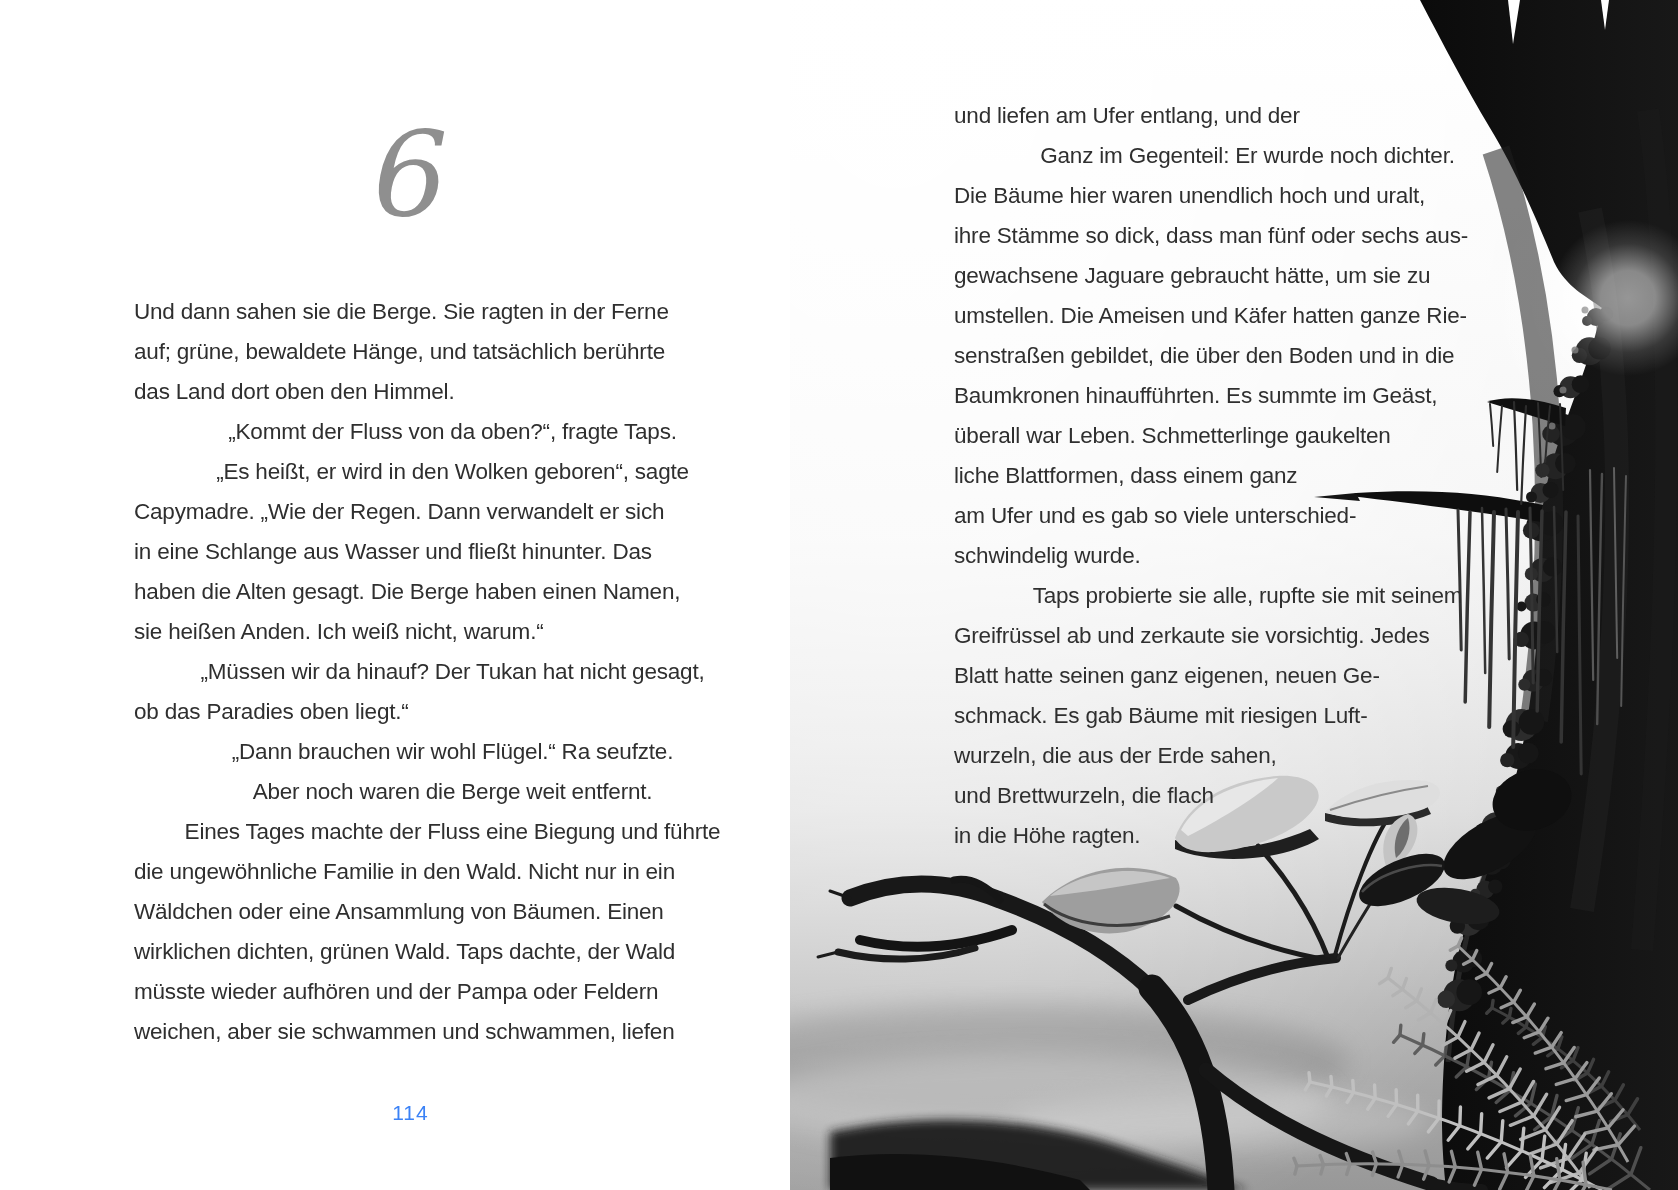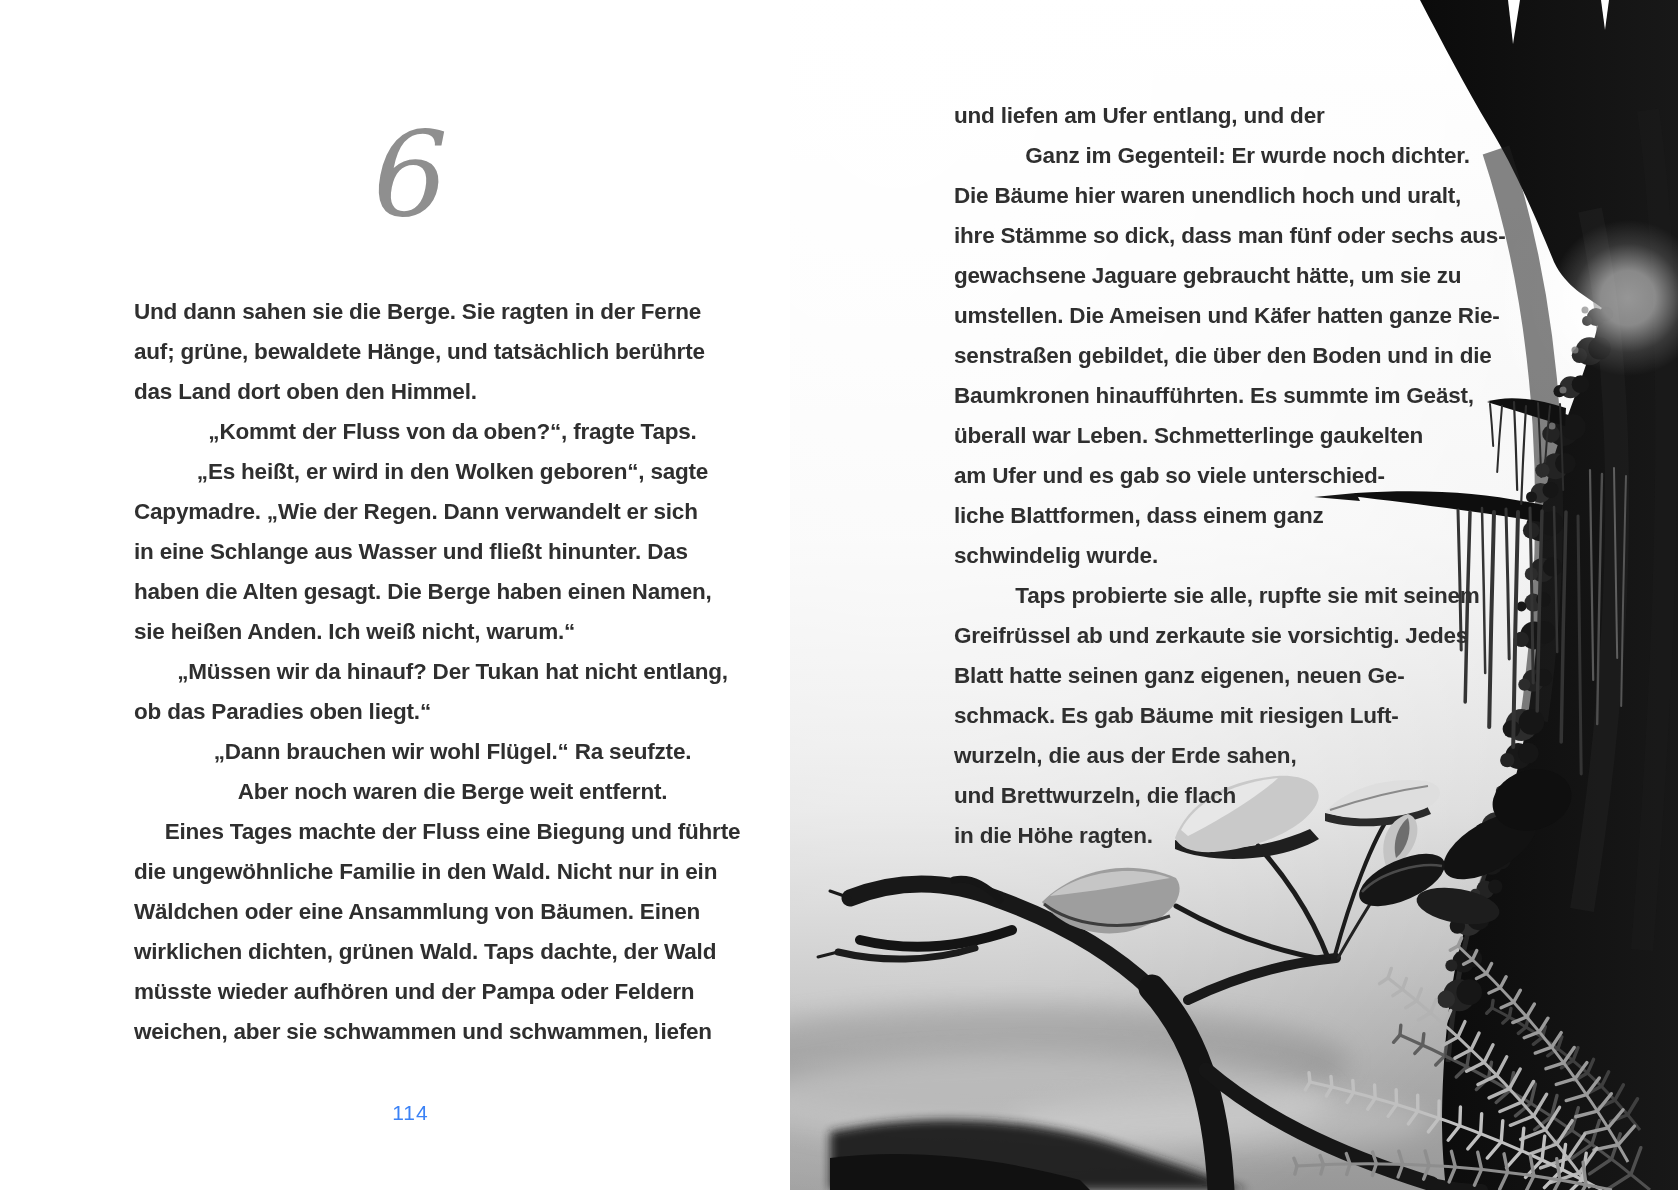--- a/index.html
+++ b/index.html
@@ -19,21 +19,21 @@
     font-size:118px;line-height:140px;
     color:#8f8f8f;
   }
   .textblock{
     position:absolute;
     font-size:22.5px;line-height:40px;letter-spacing:-0.2px;
     color:#2f2f2f;
   }
   #left-text{left:134px;top:292px;width:610px;}
   #right-text{left:954px;top:96px;width:560px;z-index:5;}
-  .ln{white-space:nowrap;height:40px;font-weight:bold;}
+  .ln{white-space:nowrap;height:40px;}
   .ind{padding-left:27px;text-align:center;}
   .pagenum{
     position:absolute;left:118px;top:1100px;width:585px;
     text-align:center;font-size:21px;line-height:26px;
     color:#3b82f6;letter-spacing:1px;
   }
   #illu{position:absolute;left:790px;top:0;z-index:1;}
 </style>
 </head>
 <body>
@@ -436,21 +436,21 @@
   <div class="textblock" id="left-text">
     <div class="ln">Und dann sahen sie die Berge. Sie ragten in der Ferne</div>
     <div class="ln">auf; grüne, bewaldete Hänge, und tatsächlich berührte</div>
     <div class="ln">das Land dort oben den Himmel.</div>
     <div class="ln ind">„Kommt der Fluss von da oben?“, fragte Taps.</div>
     <div class="ln ind">„Es heißt, er wird in den Wolken geboren“, sagte</div>
     <div class="ln">Capymadre. „Wie der Regen. Dann verwandelt er sich</div>
     <div class="ln">in eine Schlange aus Wasser und fließt hinunter. Das</div>
     <div class="ln">haben die Alten gesagt. Die Berge haben einen Namen,</div>
     <div class="ln">sie heißen Anden. Ich weiß nicht, warum.“</div>
-    <div class="ln ind">„Müssen wir da hinauf? Der Tukan hat nicht entlang,</div>
+    <div class="ln ind">„Müssen wir da hinauf? Der Tukan hat nicht gesagt,</div>
     <div class="ln">ob das Paradies oben liegt.“</div>
     <div class="ln ind">„Dann brauchen wir wohl Flügel.“ Ra seufzte.</div>
     <div class="ln ind">Aber noch waren die Berge weit entfernt.</div>
     <div class="ln ind">Eines Tages machte der Fluss eine Biegung und führte</div>
     <div class="ln">die ungewöhnliche Familie in den Wald. Nicht nur in ein</div>
     <div class="ln">Wäldchen oder eine Ansammlung von Bäumen. Einen</div>
     <div class="ln">wirklichen dichten, grünen Wald. Taps dachte, der Wald</div>
     <div class="ln">müsste wieder aufhören und der Pampa oder Feldern</div>
     <div class="ln">weichen, aber sie schwammen und schwammen, liefen</div>
   </div>
@@ -462,22 +462,22 @@
   <div class="textblock" id="right-text" style="left:164px;">
     <div class="ln">und liefen am Ufer entlang, und der</div>
     <div class="ln ind">Ganz im Gegenteil: Er wurde noch dichter.</div>
     <div class="ln">Die Bäume hier waren unendlich hoch und uralt,</div>
     <div class="ln">ihre Stämme so dick, dass man fünf oder sechs aus-</div>
     <div class="ln">gewachsene Jaguare gebraucht hätte, um sie zu</div>
     <div class="ln">umstellen. Die Ameisen und Käfer hatten ganze Rie-</div>
     <div class="ln">senstraßen gebildet, die über den Boden und in die</div>
     <div class="ln">Baumkronen hinaufführten. Es summte im Geäst,</div>
     <div class="ln">überall war Leben. Schmetterlinge gaukelten</div>
+    <div class="ln">liche Blattformen, dass einem ganz</div>
     <div class="ln">am Ufer und es gab so viele unterschied-</div>
-    <div class="ln">liche Blattformen, dass einem ganz</div>
     <div class="ln">schwindelig wurde.</div>
     <div class="ln ind">Taps probierte sie alle, rupfte sie mit seinem</div>
     <div class="ln">Greifrüssel ab und zerkaute sie vorsichtig. Jedes</div>
     <div class="ln">Blatt hatte seinen ganz eigenen, neuen Ge-</div>
     <div class="ln">schmack. Es gab Bäume mit riesigen Luft-</div>
     <div class="ln">wurzeln, die aus der Erde sahen,</div>
     <div class="ln">und Brettwurzeln, die flach</div>
     <div class="ln">in die Höhe ragten.</div>
   </div>
 </div>

